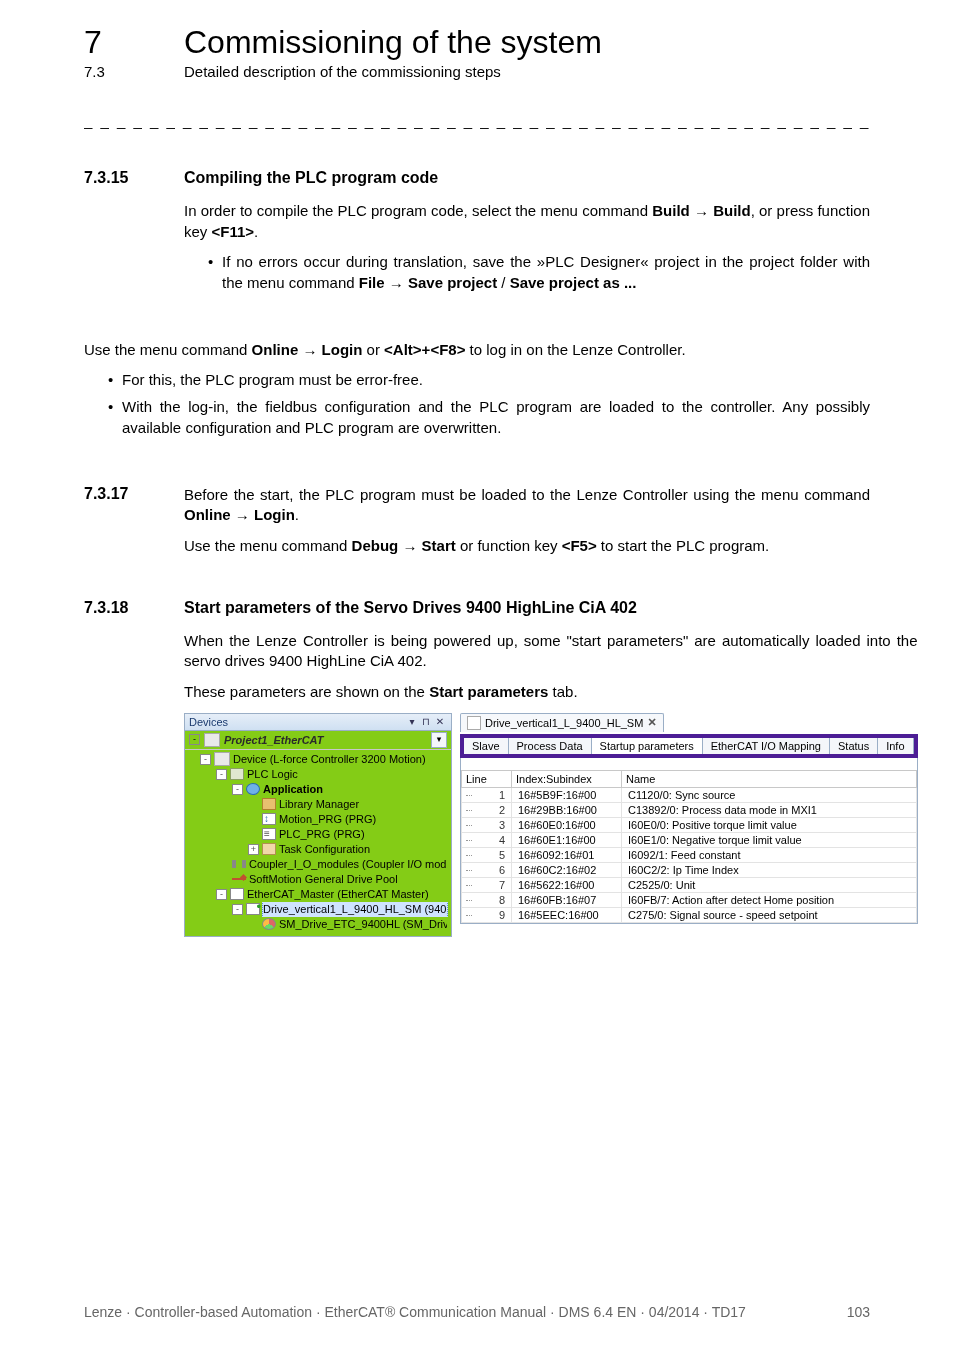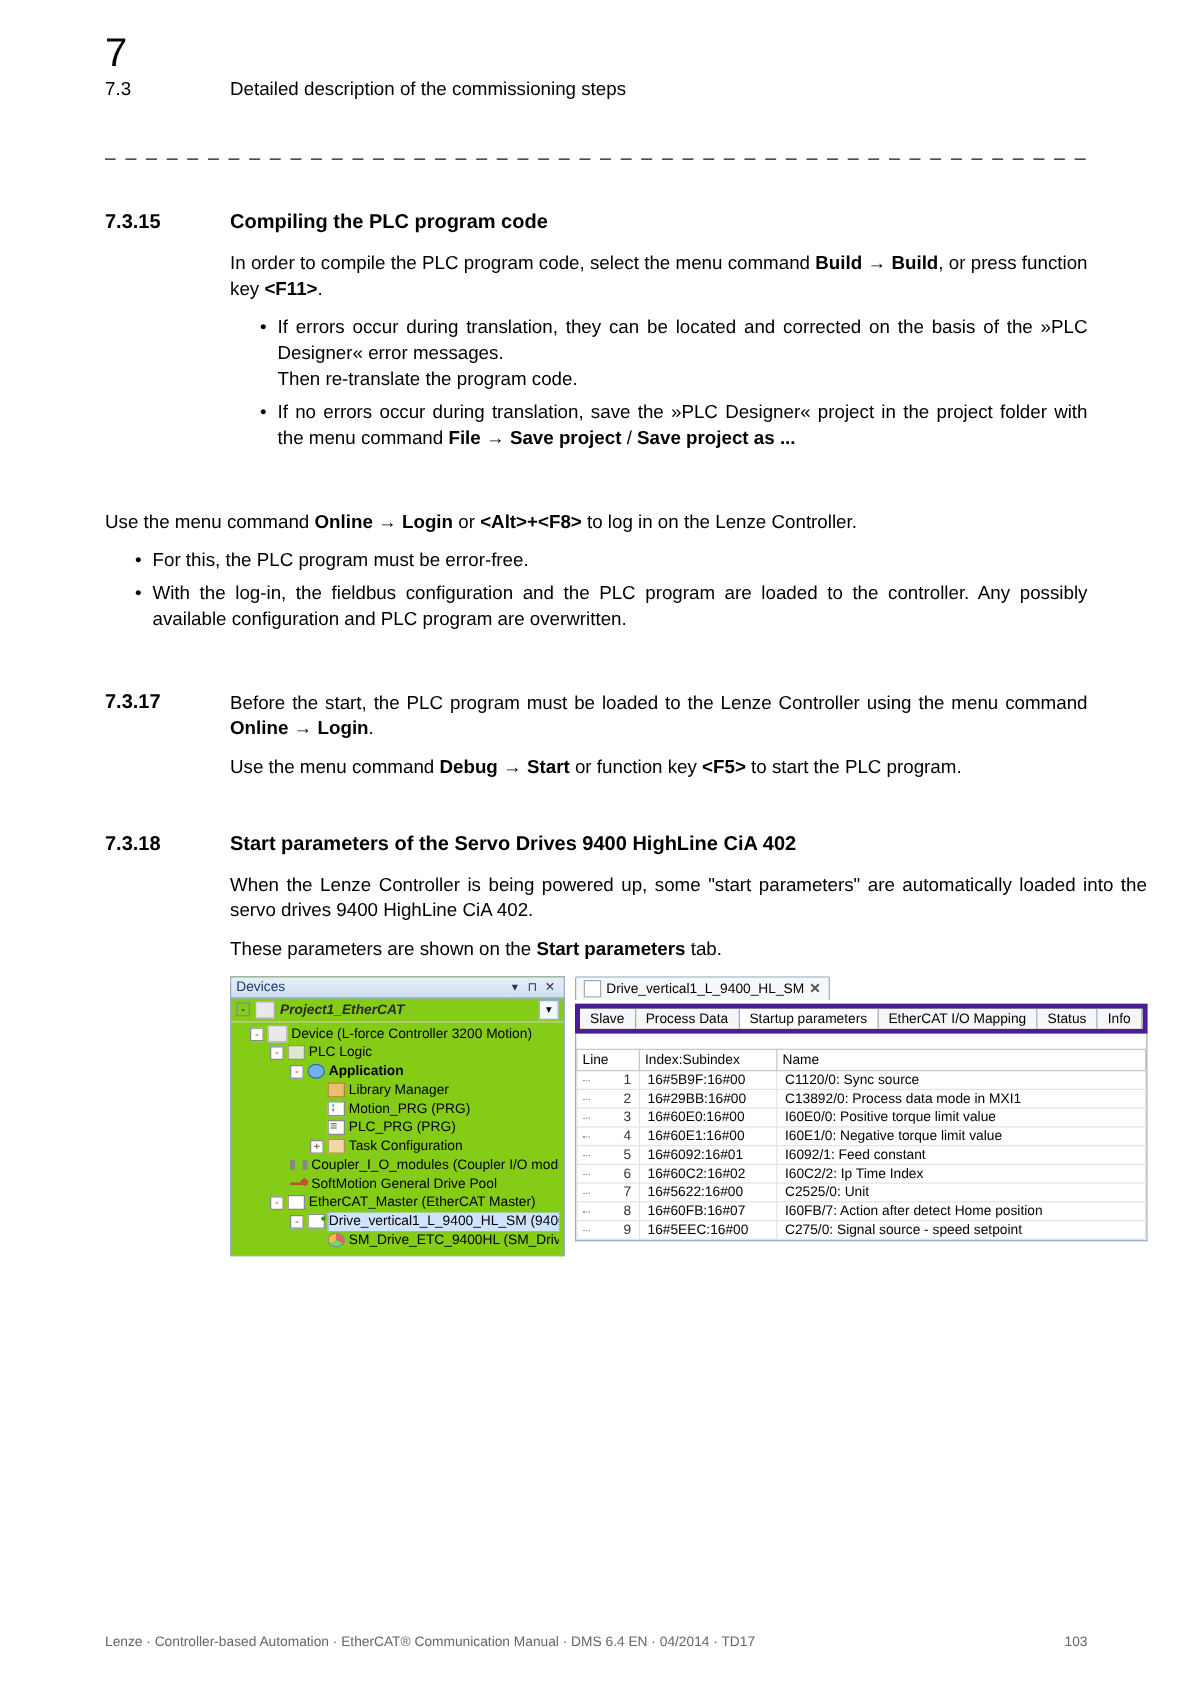--- a/index.html
+++ b/index.html
@@ -256,52 +256,49 @@
     left: 4px;
     top: 50%;
     width: 6px;
     border-top: 1px dotted #999;
   }
   .footer {
     position: absolute;
     bottom: 30px;
     left: 84px;
     right: 84px;
-    font-size: 11px;
+    font-size: 14px;
     color: #666;
     display: flex;
     justify-content: space-between;
   }
 </style>
 </head>
 <body>
 
 <div class="page">
 
   <div class="hdr-row">
     <div class="chap-num">7</div>
+    <div class="chap-title">Commissioning of the system</div>
   </div>
   <div class="sub-hdr-row">
     <div class="sub-num">7.3</div>
     <div class="sub-title">Detailed description of the commissioning steps</div>
   </div>
   <div class="dashes">_ _ _ _ _ _ _ _ _ _ _ _ _ _ _ _ _ _ _ _ _ _ _ _ _ _ _ _ _ _ _ _ _ _ _ _ _ _ _ _ _ _ _ _ _ _ _ _ _ _ _ _ _ _ _ _ _ _ _ _ _ _ _ _</div>
 
   <div class="section">
     <div class="sec-num">7.3.15</div>
     <div class="sec-body">
       <div class="sec-title">Compiling the PLC program code</div>
       <div class="para">
         <span>In order to compile the PLC program code, select the menu command </span><span class="bold">Build</span><span class="arrow"> → </span><span class="bold">Build</span><span>, or press function key </span><span class="bold">&lt;F11&gt;</span><span>.</span>
       </div>
       <ul class="bul">
-        <li>
-          <span>If errors occur during translation, they can be located and corrected on the basis of the »PLC Designer« error messages.</span><br>
-          <span>Then re-translate the program code.</span>
-        </li>
         <li>
           <span>If no errors occur during translation, save the »PLC Designer« project in the project folder with the menu command </span><span class="bold">File</span><span class="arrow"> → </span><span class="bold">Save project</span><span> / </span><span class="bold">Save project as ...</span>
         </li>
       </ul>
     </div>
   </div>
 
   <div class="section">
     <div class="sec-body">
       <div class="para">

